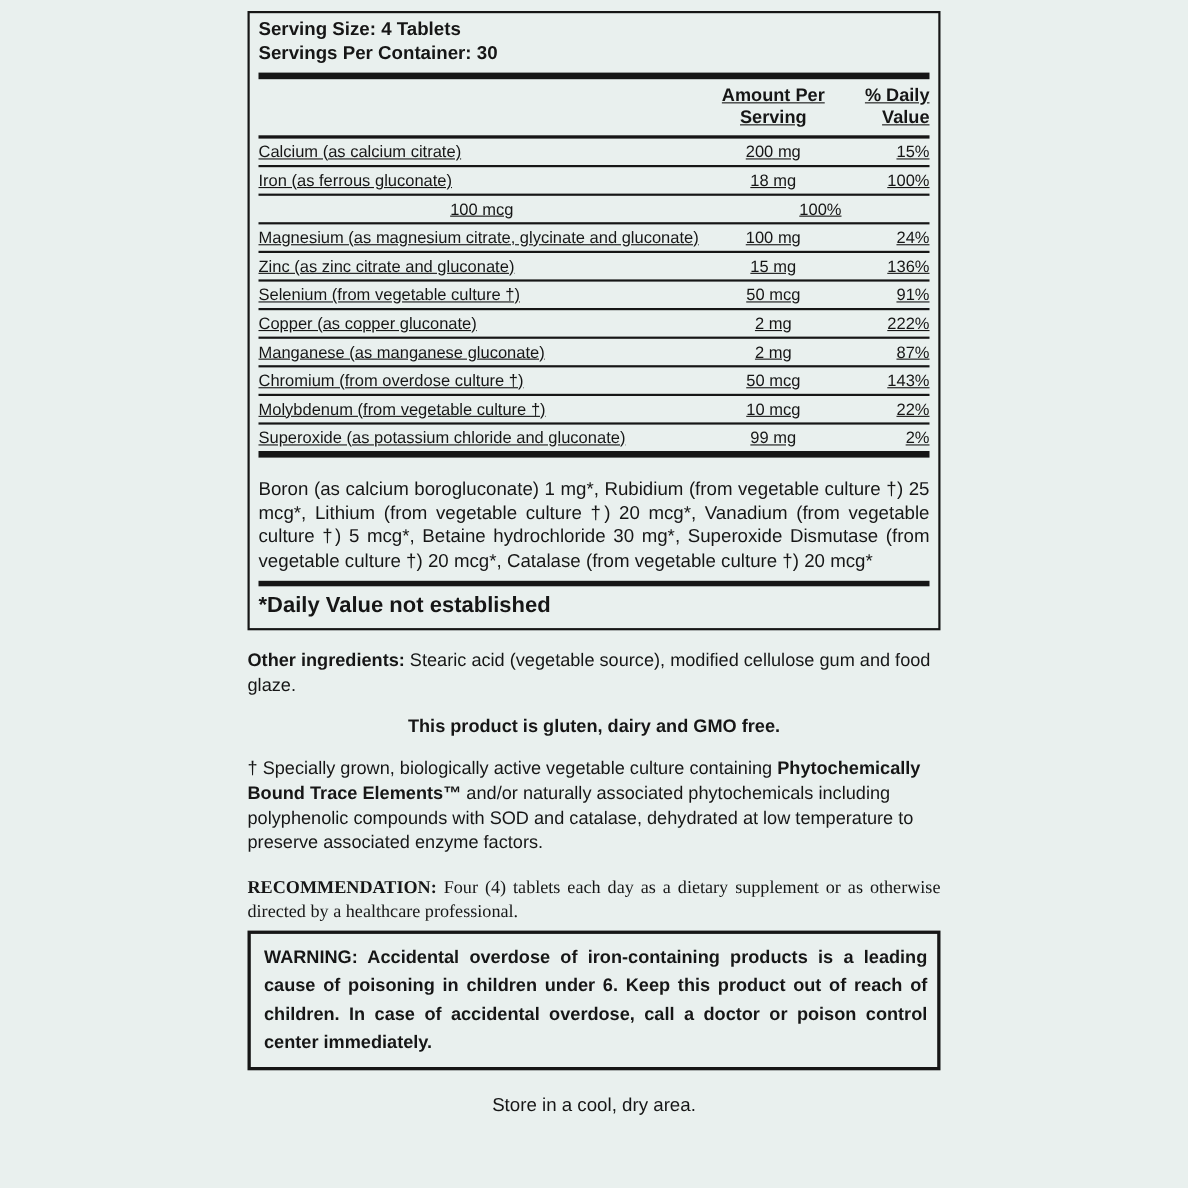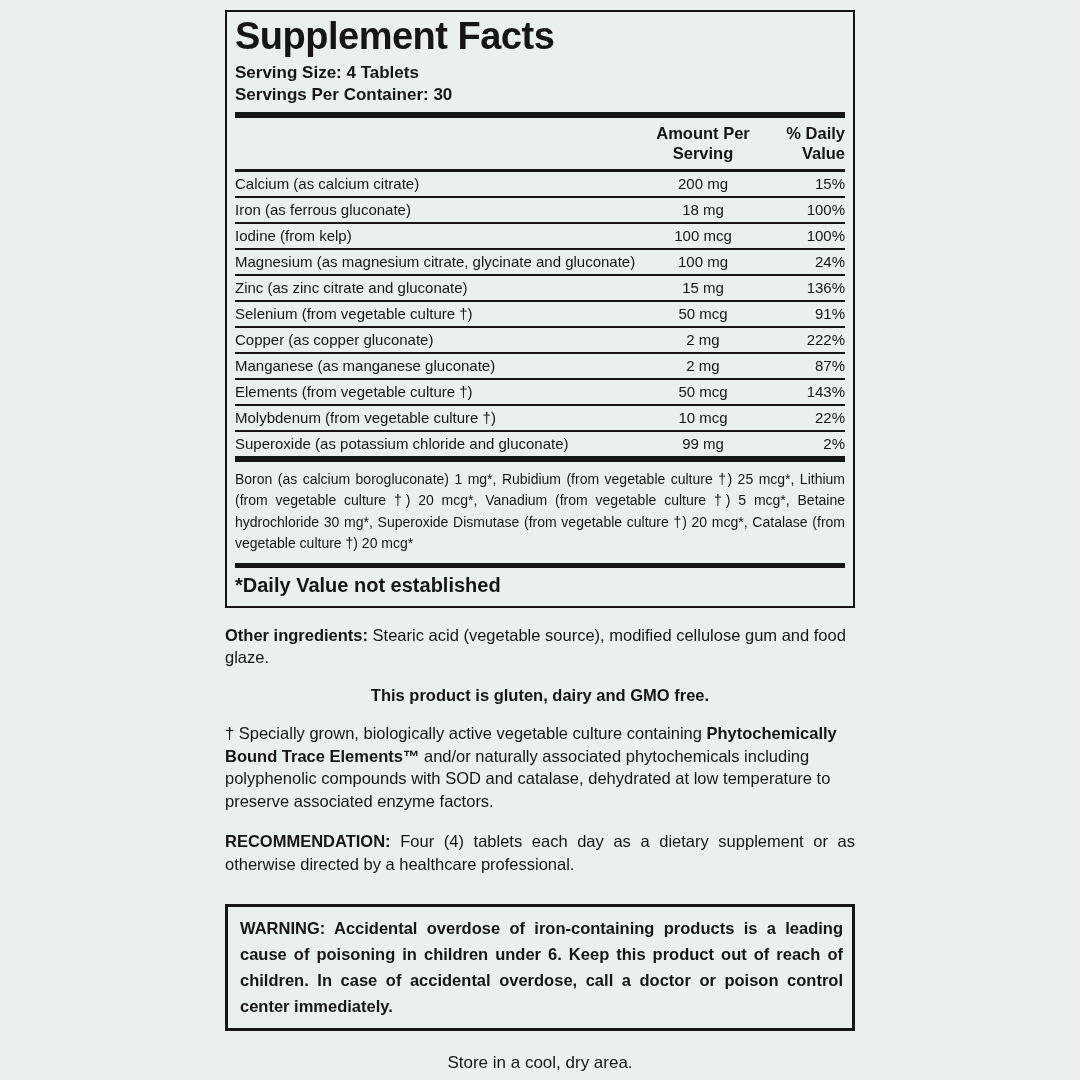--- a/index.html
+++ b/index.html
@@ -41,20 +41,21 @@
     margin-top: 5px;
   }
   .bar-mid {
     height: 5px;
     background: #161616;
   }
   .grid-row {
     display: grid;
     grid-template-columns: 1fr 124px 80px;
     align-items: center;
+    text-decoration: underline;
   }
   .hdr-row {
     padding: 5px 0 6px 0;
     border-bottom: 3px solid #161616;
     align-items: start;
   }
   .hdr-amount {
     text-align: center;
     font-weight: bold;
     font-size: 16.5px;
@@ -69,24 +70,24 @@
   .nutrient-row {
     border-bottom: 2px solid #161616;
     font-size: 15px;
     padding: 3.5px 0;
   }
   .nutrient-row:last-child { border-bottom: none; }
   .nutrient-name { white-space: nowrap; }
   .nutrient-amount { text-align: center; }
   .nutrient-dv { text-align: right; }
   .minerals-para {
-    font-size: 14px;
+    font-size: 17px;
     line-height: 21.5px;
     text-align: justify;
-    margin: 7px 0 8px 0;
+    margin: 18px 0 8px 0;
   }
   .footnote {
     font-weight: bold;
     font-size: 20px;
     padding: 6px 0 1px 0;
   }
   
   .para {
     font-size: 16.5px;
     line-height: 22.5px;
@@ -94,23 +95,24 @@
   .other-ingredients { margin-top: 16px; }
   .dagger-note { margin-top: 16px; }
   .gluten-line {
     margin-top: 15px;
     text-align: center;
     font-weight: bold;
   }
   .recommendation {
     margin-top: 18px;
     text-align: justify;
+    font-family: Liberation Serif, serif;
   }
   .warning-box {
-    margin-top: 29px;
+    margin-top: 5px;
     border: 3px solid #161616;
     padding: 8px 9px 9px 12px;
     font-weight: bold;
     text-align: justify;
     line-height: 26px;
   }
   .keep-out {
     margin-top: 21px;
     text-align: center;
     font-size: 17px;
@@ -118,21 +120,20 @@
   }
   .keep-out-heading { font-weight: bold; }
   b { font-weight: bold; }
 </style>
 </head>
 <body>
 
 <div class="label-col">
 
   <div class="facts">
-    <div class="facts-title">Supplement Facts</div>
     <div class="serving-line">Serving Size: 4 Tablets</div>
     <div class="serving-line">Servings Per Container: 30</div>
 
     <div class="bar-thick"></div>
 
     <div class="grid-row hdr-row">
       <div></div>
       <div class="hdr-amount">Amount Per Serving</div>
       <div class="hdr-dv">% Daily Value</div>
     </div>
@@ -142,21 +143,20 @@
         <div class="nutrient-name">Calcium (as calcium citrate)</div>
         <div class="nutrient-amount">200 mg</div>
         <div class="nutrient-dv">15%</div>
       </div>
       <div class="grid-row nutrient-row">
         <div class="nutrient-name">Iron (as ferrous gluconate)</div>
         <div class="nutrient-amount">18 mg</div>
         <div class="nutrient-dv">100%</div>
       </div>
       <div class="grid-row nutrient-row">
-        <div class="nutrient-name">Iodine (from kelp)</div>
         <div class="nutrient-amount">100 mcg</div>
         <div class="nutrient-dv">100%</div>
       </div>
       <div class="grid-row nutrient-row">
         <div class="nutrient-name">Magnesium (as magnesium citrate, glycinate and gluconate)</div>
         <div class="nutrient-amount">100 mg</div>
         <div class="nutrient-dv">24%</div>
       </div>
       <div class="grid-row nutrient-row">
         <div class="nutrient-name">Zinc (as zinc citrate and gluconate)</div>
@@ -172,21 +172,21 @@
         <div class="nutrient-name">Copper (as copper gluconate)</div>
         <div class="nutrient-amount">2 mg</div>
         <div class="nutrient-dv">222%</div>
       </div>
       <div class="grid-row nutrient-row">
         <div class="nutrient-name">Manganese (as manganese gluconate)</div>
         <div class="nutrient-amount">2 mg</div>
         <div class="nutrient-dv">87%</div>
       </div>
       <div class="grid-row nutrient-row">
-        <div class="nutrient-name">Elements (from vegetable culture †)</div>
+        <div class="nutrient-name">Chromium (from overdose culture †)</div>
         <div class="nutrient-amount">50 mcg</div>
         <div class="nutrient-dv">143%</div>
       </div>
       <div class="grid-row nutrient-row">
         <div class="nutrient-name">Molybdenum (from vegetable culture †)</div>
         <div class="nutrient-amount">10 mcg</div>
         <div class="nutrient-dv">22%</div>
       </div>
       <div class="grid-row nutrient-row">
         <div class="nutrient-name">Superoxide (as potassium chloride and gluconate)</div>

